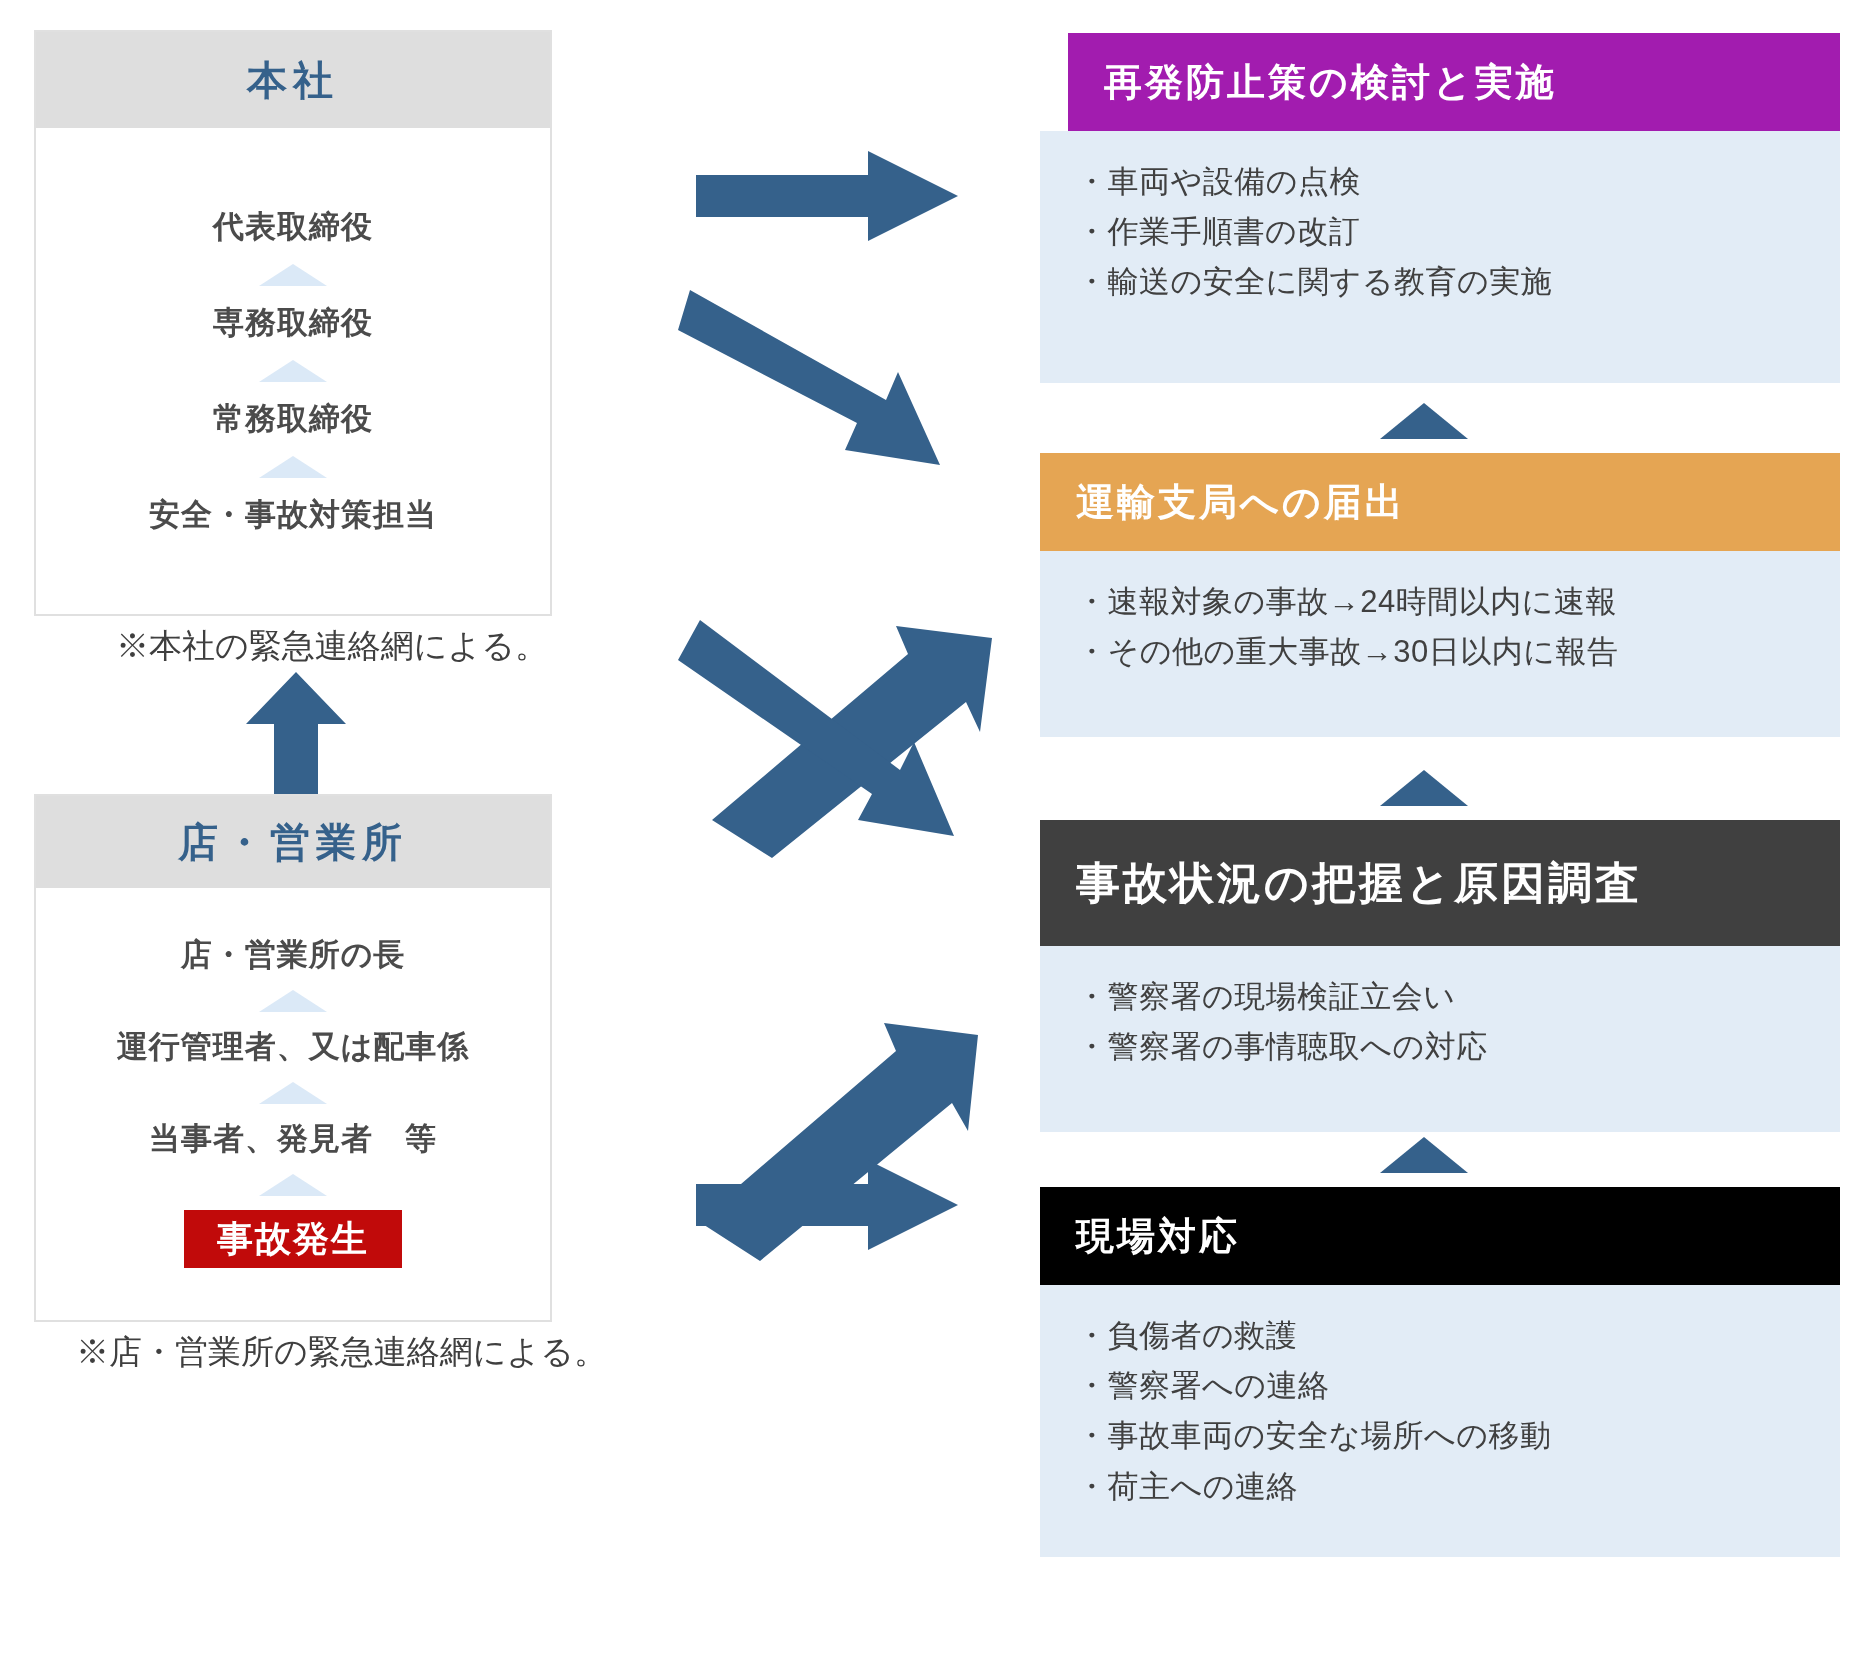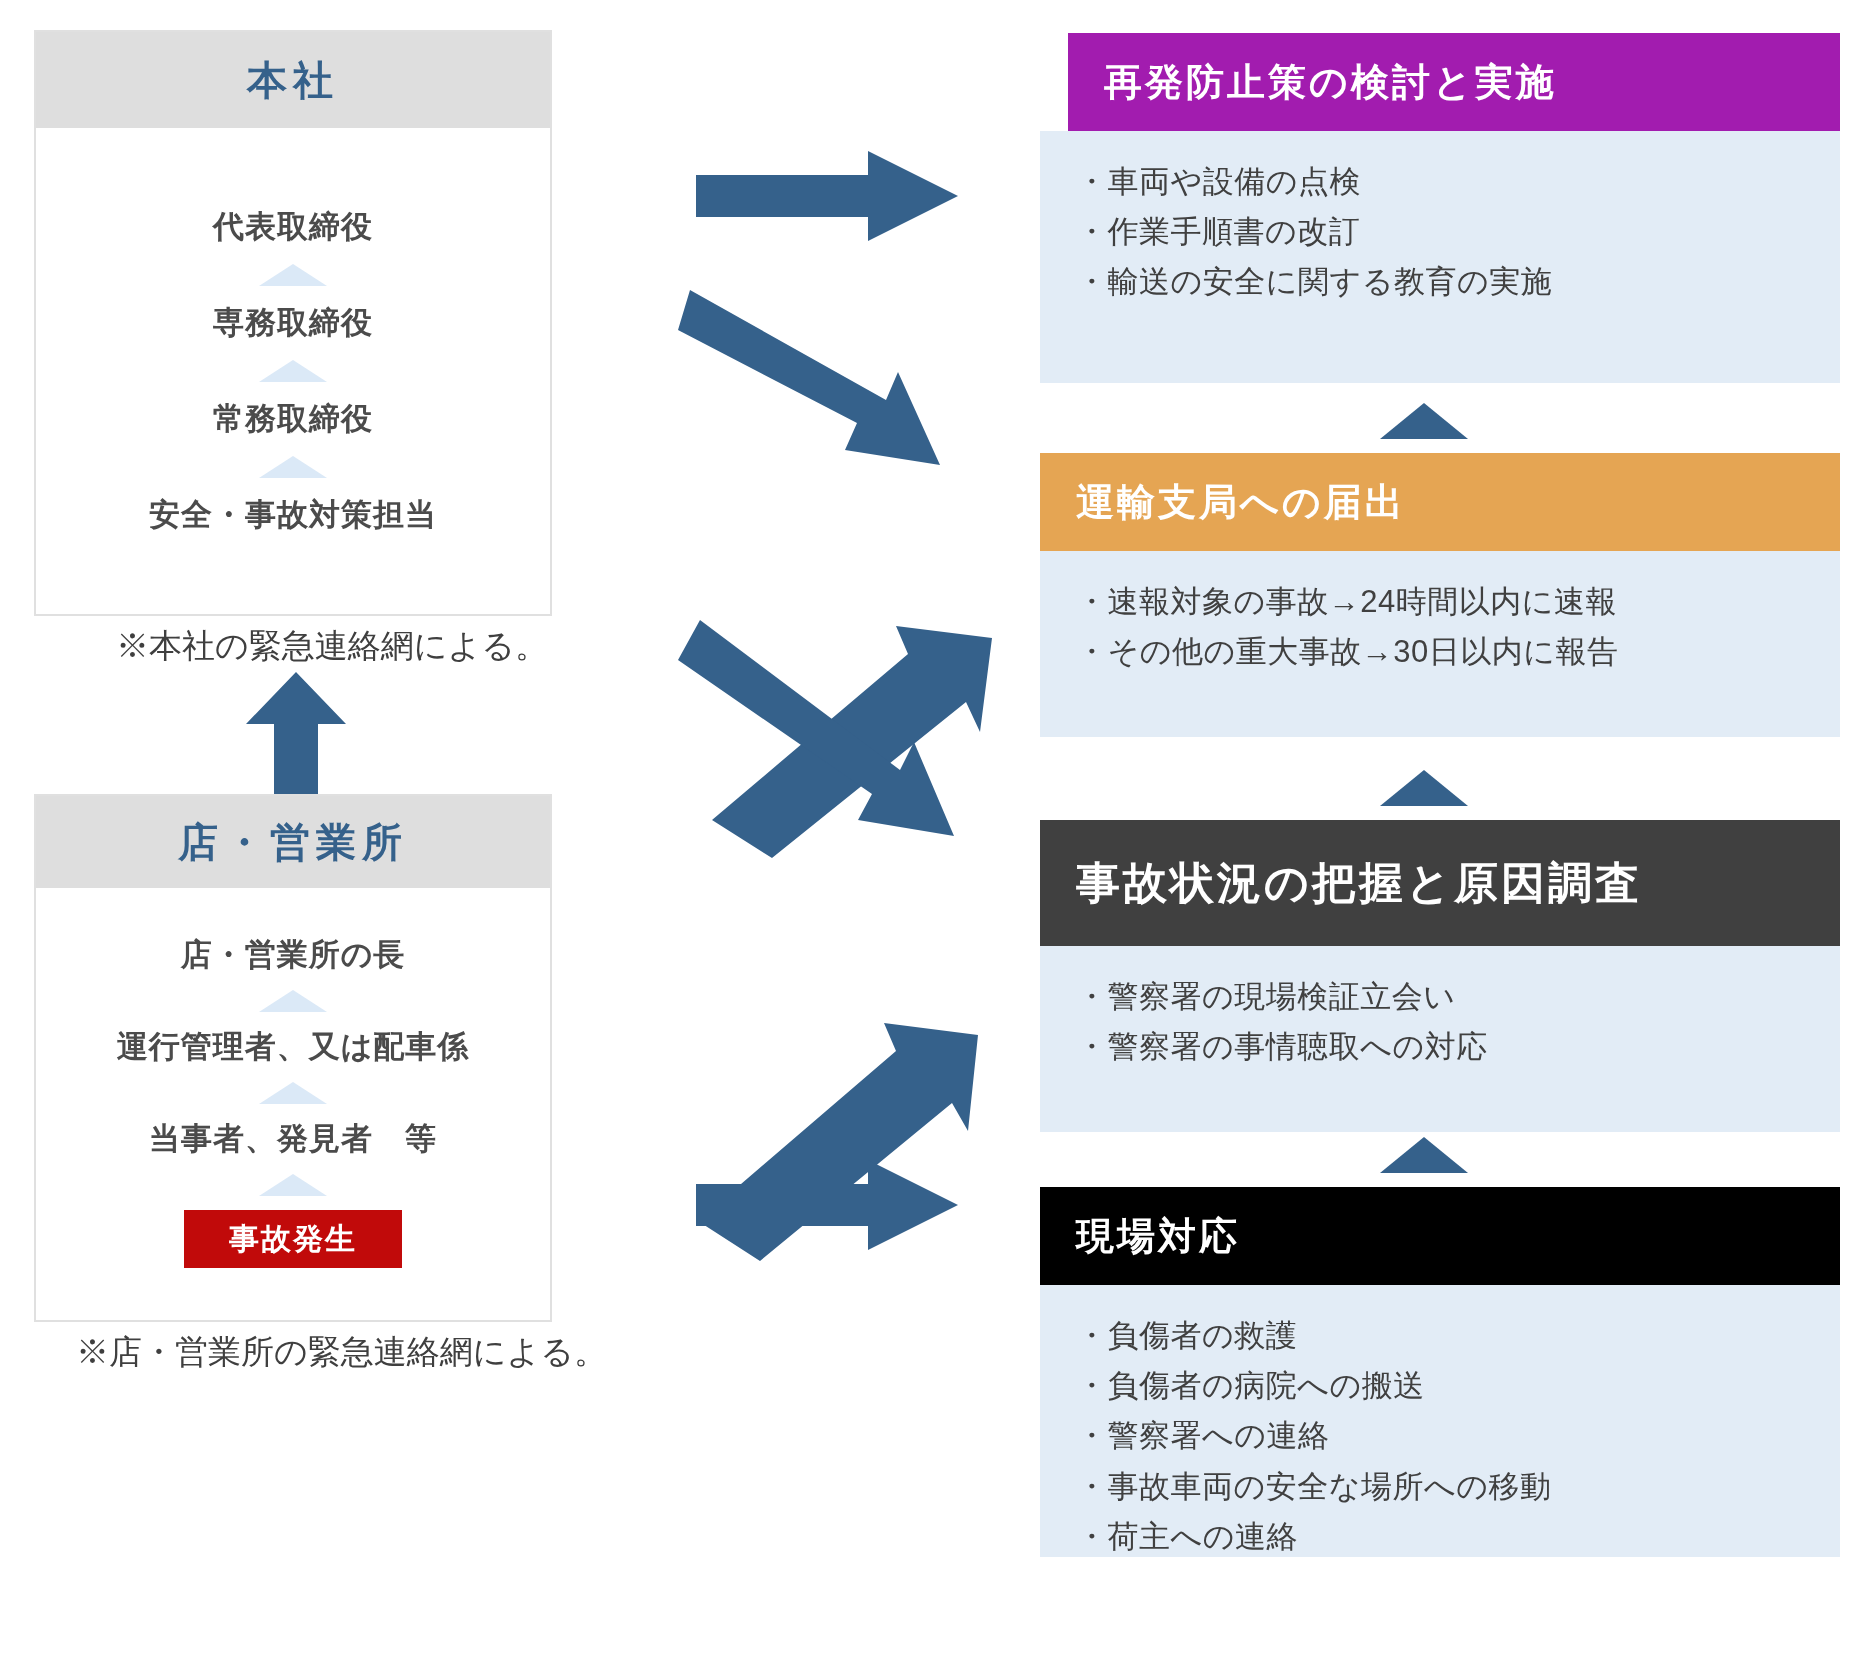--- a/index.html
+++ b/index.html
@@ -136,21 +136,21 @@
   <div class="org-head" style="height:92px; font-size:40px;">
     <span>店・営業所</span>
   </div>
   <div class="org-body" style="height:432px; justify-content:flex-start; padding-top:22px;margin-top:24px;">
     <div class="org-role" style="font-size:31px;">店・営業所の長</div>
     <div class="up-chevron" style="margin:14px 0;"></div>
     <div class="org-role" style="font-size:31px;">運行管理者、又は配車係</div>
     <div class="up-chevron" style="margin:14px 0;"></div>
     <div class="org-role" style="font-size:31px;">当事者、発見者　等</div>
     <div class="up-chevron" style="margin:14px 0;"></div>
-    <div class="accident-chip" style="width:218px; height:58px; font-size:30px;justify-content:center;">
+    <div class="accident-chip" style="width:218px; height:58px; font-size:36px;justify-content:center;">
       <span>事故発生</span>
     </div>
   </div>
 </div>
 
 <div class="note" style="left:76px; top:1330px; font-size:33px;">※店・営業所の緊急連絡網による。</div>
 
 <svg class="arrow-svg" style="left:696px; top:151px;" width="262" height="90" viewBox="0 0 262 90">
   <polygon points="0,24 172,24 172,0 262,45 172,90 172,66 0,66" fill="#35618b"></polygon>
 </svg>
@@ -217,18 +217,17 @@
 <svg class="arrow-svg" style="left:1380px; top:1137px;" width="88" height="36" viewBox="0 0 88 36">
   <polygon points="44,0 88,36 0,36" fill="#35618b"></polygon>
 </svg>
 
 <div class="panel" style="left:1040px; top:1187px; width:800px;">
   <div class="panel-head" style="height:98px; font-size:38px; background:#000000;">
     <span>現場対応</span>
   </div>
   <div class="panel-body" style="height:272px;">
     <div class="panel-item" style="font-size:31px;">負傷者の救護</div>
-    <div class="panel-item" style="font-size:31px;">負傷者の病院への搬送</div>
     <div class="panel-item" style="font-size:31px;">警察署への連絡</div>
     <div class="panel-item" style="font-size:31px;">事故車両の安全な場所への移動</div>
     <div class="panel-item" style="font-size:31px;">荷主への連絡</div>
   </div>
 </div>
 
 </body></html>

